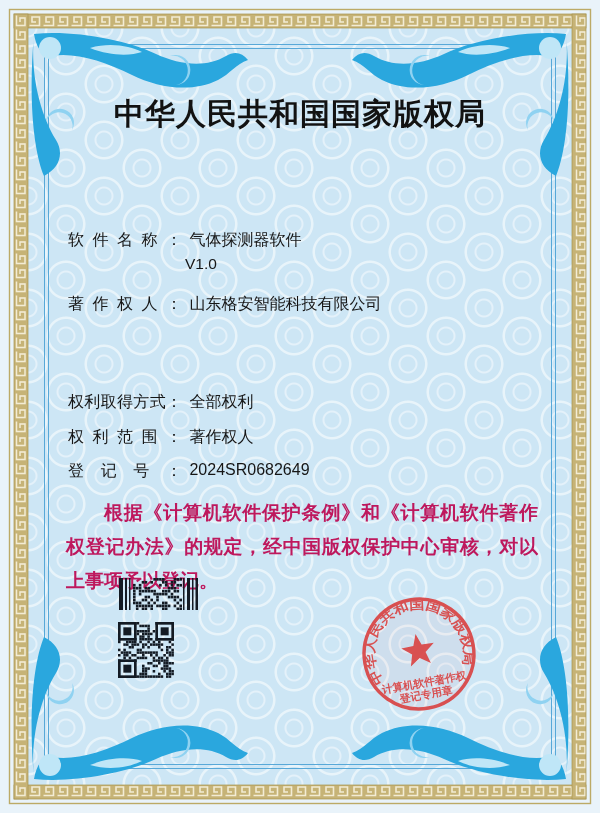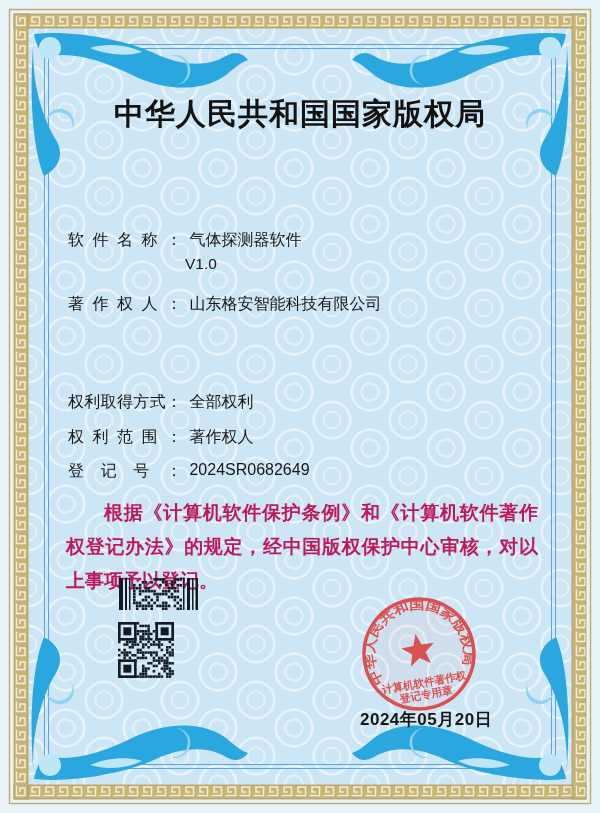--- a/index.html
+++ b/index.html
@@ -411,15 +411,14 @@
     <circle cx="60" cy="60" r="54" fill="rgba(235,80,80,0.05)" stroke="#d94444" stroke-width="3.4"></circle>
     <path id="sealArc" d="M21.2,80.6 A44,44 0 1 1 98.8,80.6" fill="none"></path>
     <text font-size="12.5" font-weight="bold" fill="#d94444" font-family="Liberation Sans, sans-serif">
       <textPath href="#sealArc" startOffset="0" textLength="178" lengthAdjust="spacingAndGlyphs">中华人民共和国国家版权局</textPath>
     </text>
     <polygon points="60,40 64.1,51.3 76.2,51.7 66.7,59.2 70,70.8 60,64 50,70.8 53.3,59.2 43.8,51.7 55.9,51.3" fill="#d94444"></polygon>
     <text x="60" y="92" text-anchor="middle" font-size="10.5" font-weight="bold" fill="#d94444">计算机软件著作权</text>
     <text x="60" y="104" text-anchor="middle" font-size="10.5" font-weight="bold" fill="#d94444">登记专用章</text>
   </svg>
 
-  <div class="abs date">2024年05月20日</div>
 
 </div>
 
 </body></html>

